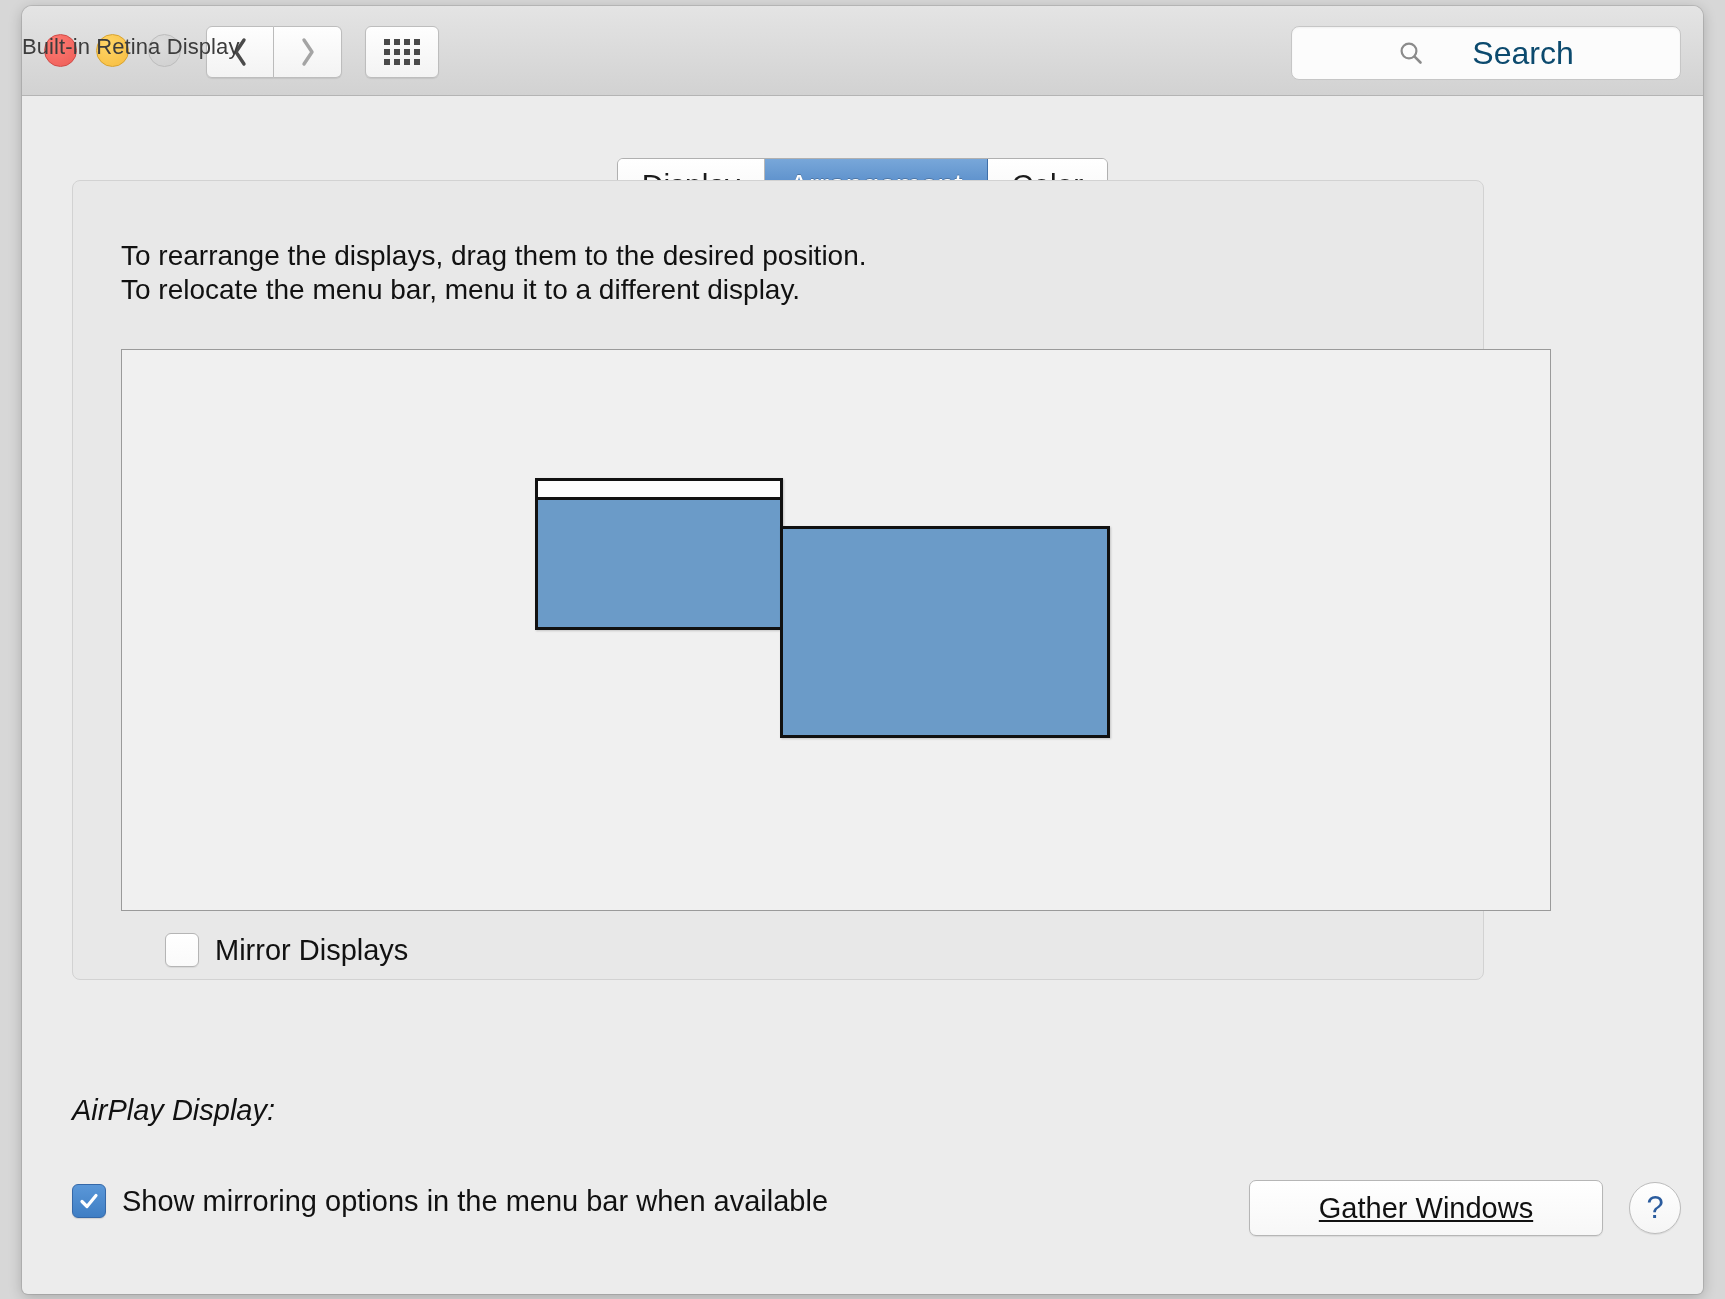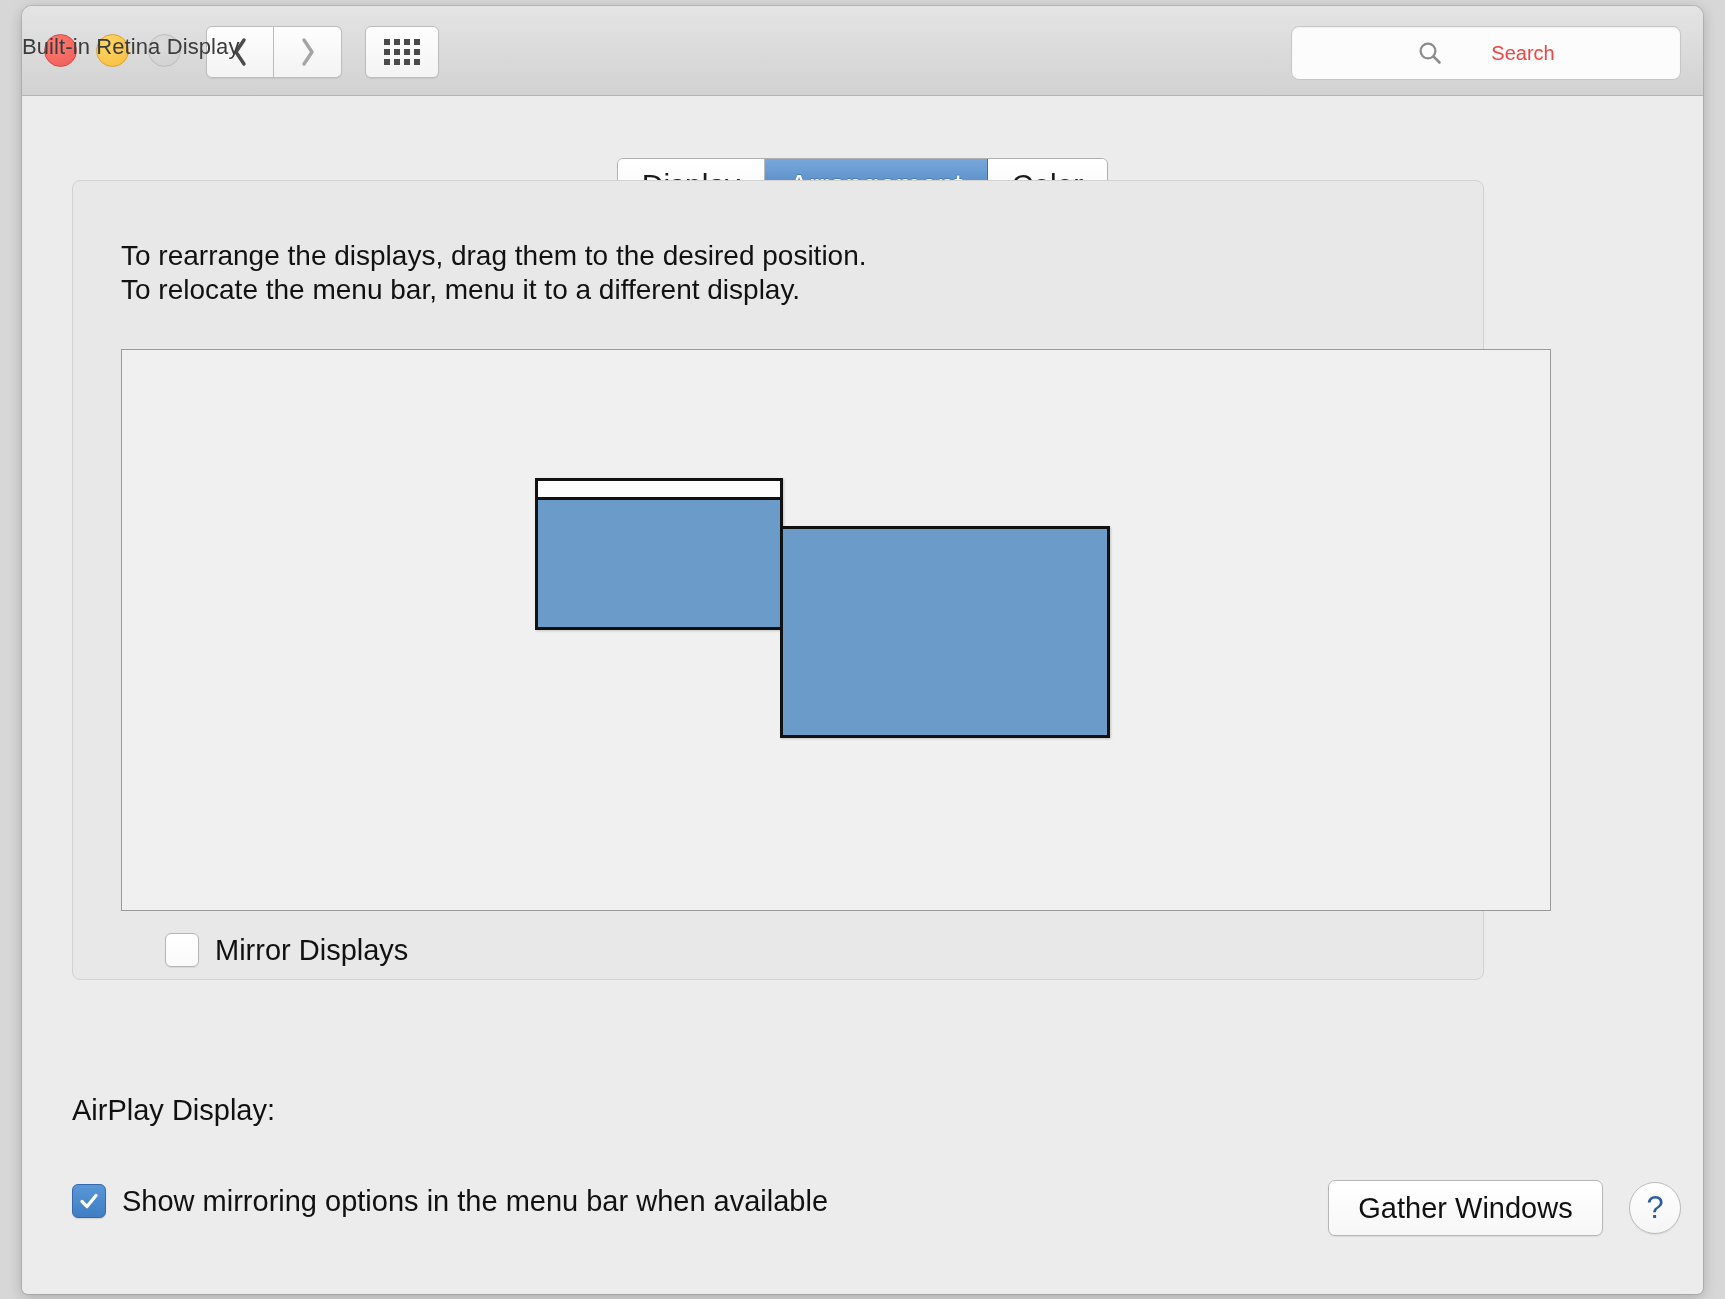--- a/index.html
+++ b/index.html
@@ -87,21 +87,21 @@
     border-radius: 8px;
     box-shadow: inset 0 1px 2px rgba(0,0,0,0.05);
     display: flex;
     align-items: center;
     justify-content: center;
     gap: 12px;
   }
   #searchfield .magn { width: 26px; height: 26px; }
   #searchfield .magn circle { fill: none; stroke: #8b8b8b; stroke-width: 2.2; }
   #searchfield .magn line { stroke: #8b8b8b; stroke-width: 2.6; stroke-linecap: round; }
-  #search-placeholder { font-size: 20px; color: #ef4444; margin-left: 36px; }
+  #search-placeholder { font-size: 32px; color: #0c4a6e; margin-left: 36px; }
 
   
   #tabbar {
     position: absolute;
     left: 0; right: 0;
     top: 152px;
     display: flex;
     justify-content: center;
   }
   #tabgroup {
@@ -213,21 +213,21 @@
 
   
   #airplay-row {
     position: absolute;
     left: 50px;
     top: 1088px;
     display: flex;
     align-items: center;
     gap: 18px;
   }
-  #airplay-label { font-size: 29px; color: #111; }
+  #airplay-label { font-size: 29px; color: #111; font-style: italic; }
 
   #airplay-select {
     position: relative;
     width: 625px;
     height: 56px;
     background: #ffffff;
     border: 1px solid #b1b1b1;
     border-radius: 6px;
     box-shadow: 0 1px 1px rgba(0,0,0,0.08);
     display: flex;
@@ -261,32 +261,33 @@
     left: 38px;
     top: 12px;
     display: flex;
     align-items: center;
     gap: 16px;
   }
   #gather-windows {
     position: absolute;
     right: 100px;
     top: 8px;
-    width: 275px;
+    width: 354px;
     height: 56px;
     background: linear-gradient(to bottom, #ffffff, #f7f7f7);
     border: 1px solid #b6b6b6;
     border-radius: 7px;
     box-shadow: 0 1px 1px rgba(0,0,0,0.08);
     display: flex;
     align-items: center;
     justify-content: center;
     font-size: 29px;
     color: #111;
     cursor: default;
+    text-decoration: underline;
   }
   #help-button {
     position: absolute;
     right: 22px;
     top: 10px;
     width: 52px;
     height: 52px;
     border-radius: 50%;
     background: linear-gradient(to bottom, #ffffff, #f5f5f5);
     border: 1px solid #bcbcbc;

